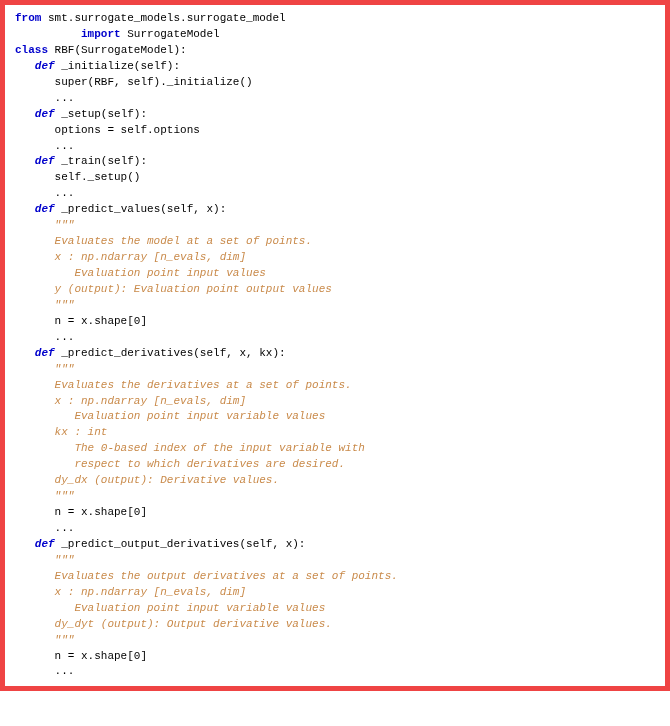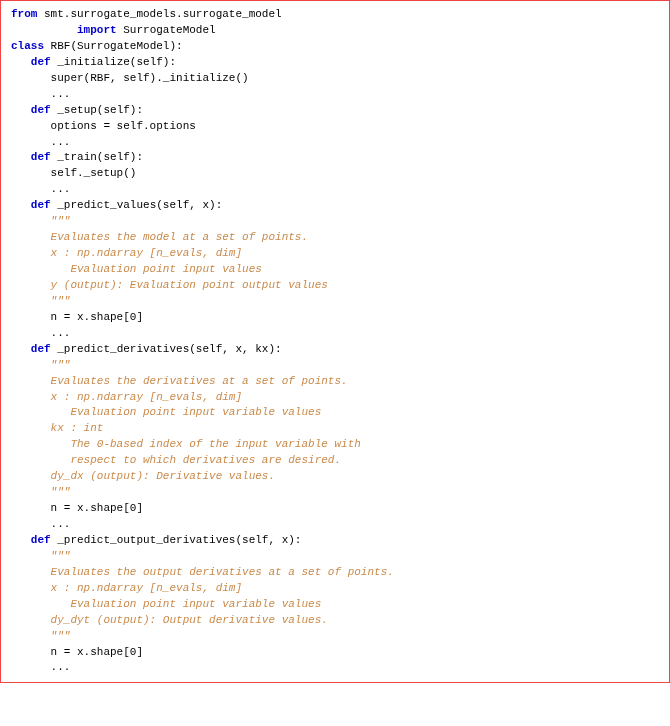--- a/index.html
+++ b/index.html
@@ -5,28 +5,28 @@
     * { margin: 0; padding: 0; box-sizing: border-box; }
     body {
       font-family: "Courier New", Courier, monospace;
       font-size: 11px;
       line-height: 1.45;
       background: #ffffff;
       padding: 0;
       width: 670px;
     }
     .code-panel {
-      border: 1px solid #ef4444;
+      border: 5px solid #ef4444;
       padding: 6px 10px;
       background: #fff;
       white-space: pre;
       overflow: hidden;
     }
     .kw { color: #0000cc; font-weight: bold; }
-    .def { color: #0000cc; font-weight: bold; }
+    .def { color: #0000cc; font-weight: bold; font-style: italic; }
     .doc { color: #c98a4a; font-style: italic; }
     .plain { color: #000; }
     .line { display: block; }
   </style>
 </head>
 <body>
 
 <div class="code-panel"><span class="line"><span class="kw">from</span><span class="plain"> smt.surrogate_models.surrogate_model</span></span><span class="line"><span class="plain">          </span><span class="kw">import</span><span class="plain"> SurrogateModel</span></span><span class="line"></span><span class="line"><span class="kw">class</span><span class="plain"> RBF(SurrogateModel):</span></span><span class="line"><span class="plain">   </span><span class="def">def</span><span class="plain"> _initialize(self):</span></span><span class="line plain">      super(RBF, self)._initialize()</span><span class="line plain">      ...</span><span class="line"></span><span class="line"><span class="plain">   </span><span class="def">def</span><span class="plain"> _setup(self):</span></span><span class="line plain">      options = self.options</span><span class="line plain">      ...</span><span class="line"></span><span class="line"><span class="plain">   </span><span class="def">def</span><span class="plain"> _train(self):</span></span><span class="line plain">      self._setup()</span><span class="line plain">      ...</span><span class="line"></span><span class="line"><span class="plain">   </span><span class="def">def</span><span class="plain"> _predict_values(self, x):</span></span><span class="line doc">      """</span><span class="line doc">      Evaluates the model at a set of points.</span><span class="line doc">      x : np.ndarray [n_evals, dim]</span><span class="line doc">         Evaluation point input values</span><span class="line doc">      y (output): Evaluation point output values</span><span class="line doc">      """</span><span class="line plain">      n = x.shape[0]</span><span class="line plain">      ...</span><span class="line"></span><span class="line"><span class="plain">   </span><span class="def">def</span><span class="plain"> _predict_derivatives(self, x, kx):</span></span><span class="line doc">      """</span><span class="line doc">      Evaluates the derivatives at a set of points.</span><span class="line doc">      x : np.ndarray [n_evals, dim]</span><span class="line doc">         Evaluation point input variable values</span><span class="line doc">      kx : int</span><span class="line doc">         The 0-based index of the input variable with</span><span class="line doc">         respect to which derivatives are desired.</span><span class="line doc">      dy_dx (output): Derivative values.</span><span class="line doc">      """</span><span class="line plain">      n = x.shape[0]</span><span class="line plain">      ...</span><span class="line"></span><span class="line"><span class="plain">   </span><span class="def">def</span><span class="plain"> _predict_output_derivatives(self, x):</span></span><span class="line doc">      """</span><span class="line doc">      Evaluates the output derivatives at a set of points.</span><span class="line doc">      x : np.ndarray [n_evals, dim]</span><span class="line doc">         Evaluation point input variable values</span><span class="line doc">      dy_dyt (output): Output derivative values.</span><span class="line doc">      """</span><span class="line plain">      n = x.shape[0]</span><span class="line plain">      ...</span></div>
 
 </body></html>

